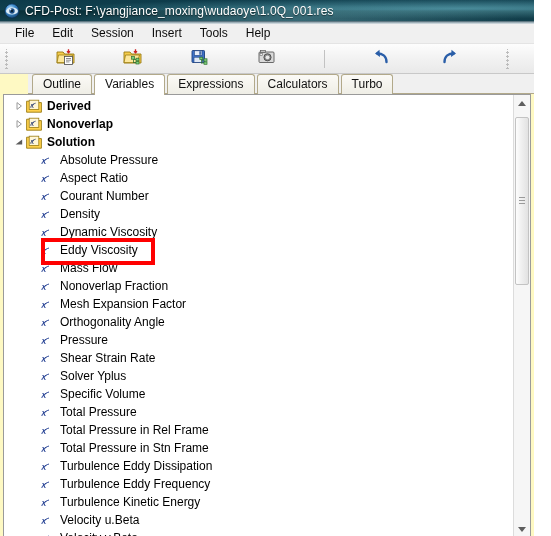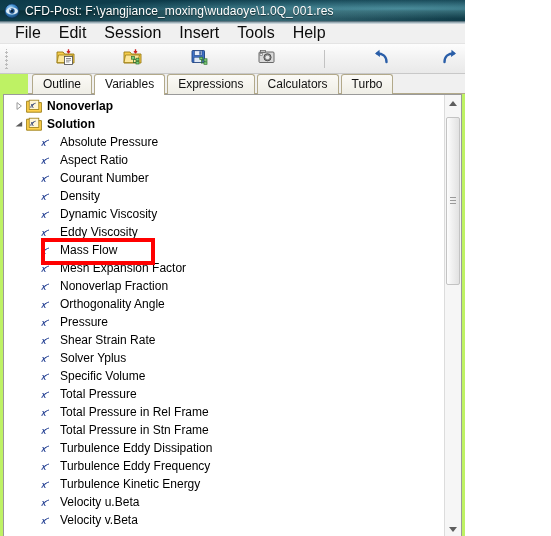--- a/index.html
+++ b/index.html
@@ -7,22 +7,22 @@
     background: #ffffff;
   }
   body {
     width: 551px; height: 536px;
     overflow: hidden;
     font-family: "Liberation Sans", sans-serif;
     -webkit-font-smoothing: antialiased;
   }
   .app {
     position: relative;
-    width: 465px; height: 536px;
-    background: #bef264;
+    width: 534px; height: 536px;
+    background: #fef9c3;
     overflow: hidden;
   }
 
   
   .titlebar {
     position: relative;
     height: 21px;
     background: linear-gradient(to bottom, #0d3b4a 0%, #11414f 45%, #0a3039 52%, #123f4d 100%);
     display: flex; align-items: center;
     padding-left: 4px;
@@ -57,21 +57,21 @@
 
   
   .menubar {
     height: 19px;
     background: #f0f0f0;
     display: flex; align-items: center;
     padding-left: 6px;
     border-bottom: 1px solid #e4e4e4;
   }
   .menu-item {
-    font-size: 16px;
+    font-size: 12px;
     color: #0b0b0b;
     padding: 1px 9px 2px 9px;
     cursor: default;
     white-space: nowrap;
   }
 
   
   .toolbar {
     height: 29px;
     background: linear-gradient(to bottom, #fdfdfd 0%, #f2f2f2 50%, #e9e9e9 100%);
@@ -526,20 +526,34 @@
             <svg viewBox="0 0 10 10" width="10" height="10">
       <path d="M3 1.6 L7.4 5 L3 8.4 z" fill="#ffffff" stroke="#9a9a9a" stroke-width="1"></path>
     </svg>
           </span>
         <span class="folder-ico"><svg viewBox="0 0 16 14" width="16" height="14">
       <path d="M0.6 2.2 h5.2 l1.2 1.4 H15.4 v9.6 H0.6 z" fill="#ffd24d" stroke="#9a7c12" stroke-width="0.9"></path>
       <rect x="3.2" y="1.2" width="9.6" height="9.2" fill="#fff6d6" stroke="#9a7c12" stroke-width="0.8"></rect>
       <text x="4.6" y="8.6" font-size="8" font-style="italic" font-family="Liberation Serif, serif" fill="#1b2f6b">x</text>
       <path d="M4.6 7.6 c1.2 -1.8 3.4 -3 5 -3.4" stroke="#1b2f6b" stroke-width="0.8" fill="none"></path>
     </svg></span>
+        <span class="node-label">Derived</span>
+      </div>
+        <div class="node group">
+        <span class="twisty">
+            <svg viewBox="0 0 10 10" width="10" height="10">
+      <path d="M3 1.6 L7.4 5 L3 8.4 z" fill="#ffffff" stroke="#9a9a9a" stroke-width="1"></path>
+    </svg>
+          </span>
+        <span class="folder-ico"><svg viewBox="0 0 16 14" width="16" height="14">
+      <path d="M0.6 2.2 h5.2 l1.2 1.4 H15.4 v9.6 H0.6 z" fill="#ffd24d" stroke="#9a7c12" stroke-width="0.9"></path>
+      <rect x="3.2" y="1.2" width="9.6" height="9.2" fill="#fff6d6" stroke="#9a7c12" stroke-width="0.8"></rect>
+      <text x="4.6" y="8.6" font-size="8" font-style="italic" font-family="Liberation Serif, serif" fill="#1b2f6b">x</text>
+      <path d="M4.6 7.6 c1.2 -1.8 3.4 -3 5 -3.4" stroke="#1b2f6b" stroke-width="0.8" fill="none"></path>
+    </svg></span>
         <span class="node-label">Nonoverlap</span>
       </div>
         <div class="node group">
         <span class="twisty">
             <svg viewBox="0 0 10 10" width="10" height="10">
       <path d="M1.6 7.4 L8.2 7.4 L8.2 2.4 z" fill="#5b5b5b"></path>
     </svg>
           </span>
         <span class="folder-ico"><svg viewBox="0 0 16 14" width="16" height="14">
       <path d="M0.6 2.2 h5.2 l1.2 1.4 H15.4 v9.6 H0.6 z" fill="#ffd24d" stroke="#9a7c12" stroke-width="0.9"></path>
@@ -612,30 +626,30 @@
           </span>
         <span class="node-label">Mass Flow</span>
       </div>
         <div class="node leaf">
         <span class="var-ico">
             <svg viewBox="0 0 14 14" width="14" height="14">
       <text x="1.6" y="11.4" font-size="11" font-style="italic" font-family="Liberation Serif, serif" fill="#16348c">x</text>
       <path d="M2.2 9.6 c1.6 -2.4 4.6 -4 6.8 -4.6" stroke="#16348c" stroke-width="0.9" fill="none"></path>
     </svg>
           </span>
+        <span class="node-label">Nonoverlap Fraction</span>
+      </div>
+        <div class="node leaf">
+        <span class="var-ico">
+            <svg viewBox="0 0 14 14" width="14" height="14">
+      <text x="1.6" y="11.4" font-size="11" font-style="italic" font-family="Liberation Serif, serif" fill="#16348c">x</text>
+      <path d="M2.2 9.6 c1.6 -2.4 4.6 -4 6.8 -4.6" stroke="#16348c" stroke-width="0.9" fill="none"></path>
+    </svg>
+          </span>
         <span class="node-label">Mesh Expansion Factor</span>
-      </div>
-        <div class="node leaf">
-        <span class="var-ico">
-            <svg viewBox="0 0 14 14" width="14" height="14">
-      <text x="1.6" y="11.4" font-size="11" font-style="italic" font-family="Liberation Serif, serif" fill="#16348c">x</text>
-      <path d="M2.2 9.6 c1.6 -2.4 4.6 -4 6.8 -4.6" stroke="#16348c" stroke-width="0.9" fill="none"></path>
-    </svg>
-          </span>
-        <span class="node-label">Nonoverlap Fraction</span>
       </div>
         <div class="node leaf">
         <span class="var-ico">
             <svg viewBox="0 0 14 14" width="14" height="14">
       <text x="1.6" y="11.4" font-size="11" font-style="italic" font-family="Liberation Serif, serif" fill="#16348c">x</text>
       <path d="M2.2 9.6 c1.6 -2.4 4.6 -4 6.8 -4.6" stroke="#16348c" stroke-width="0.9" fill="none"></path>
     </svg>
           </span>
         <span class="node-label">Orthogonality Angle</span>
       </div>

